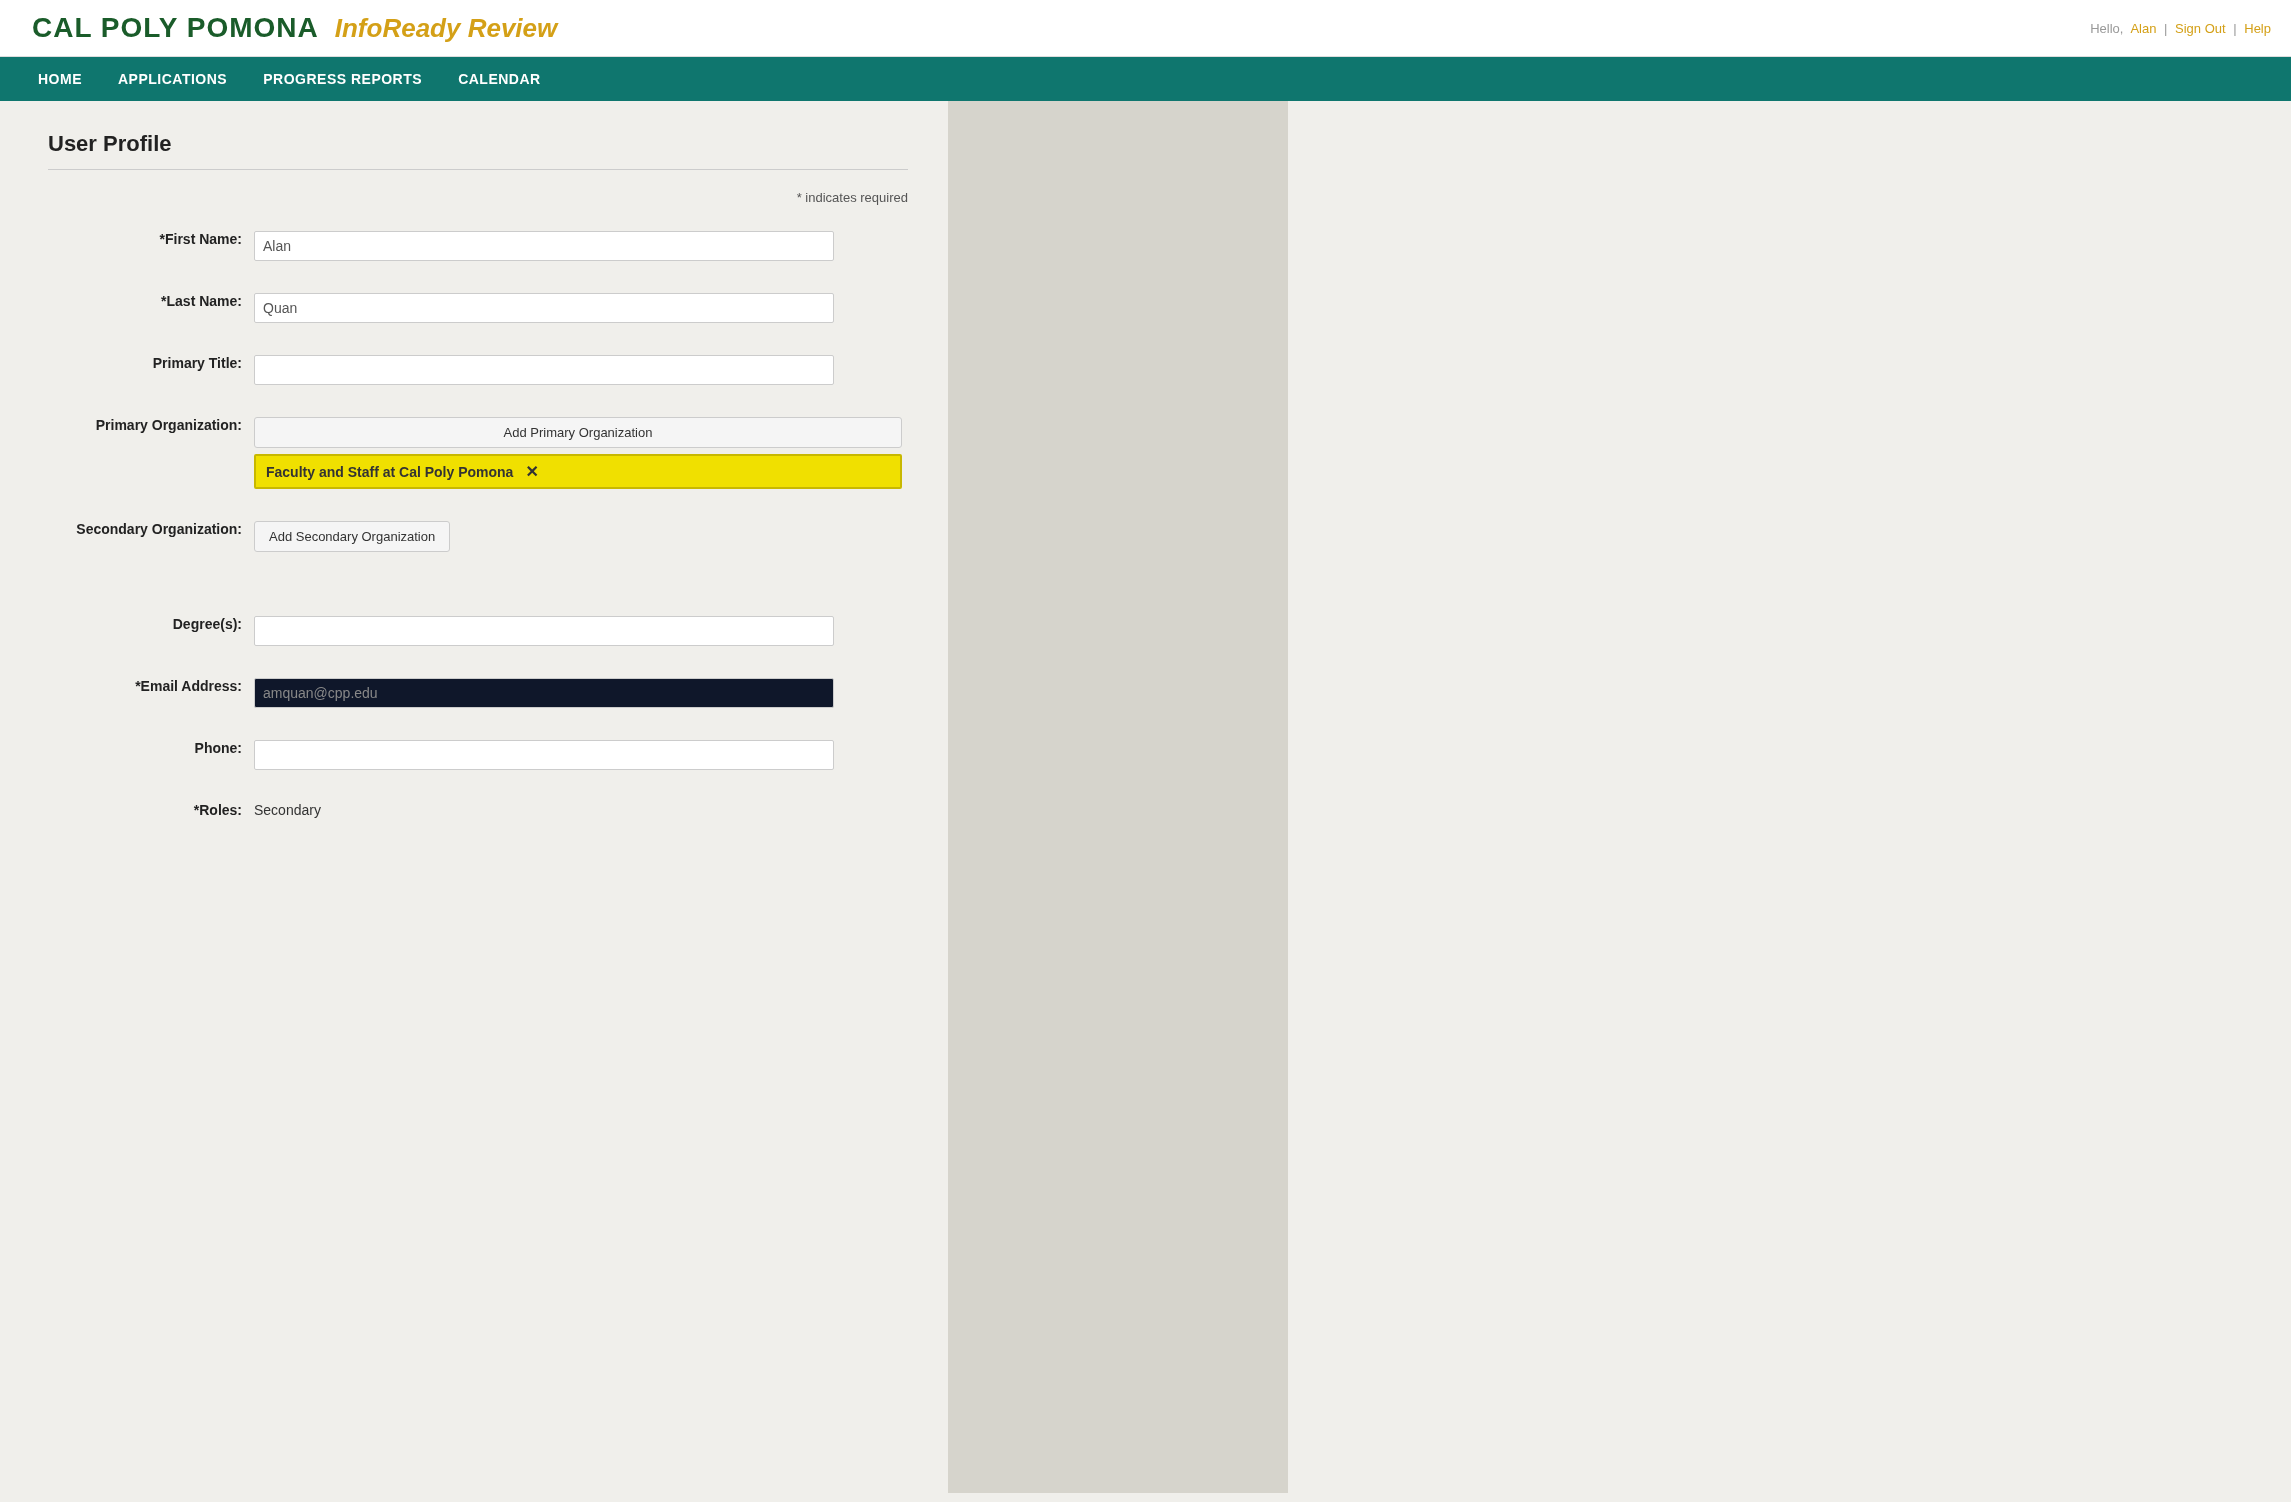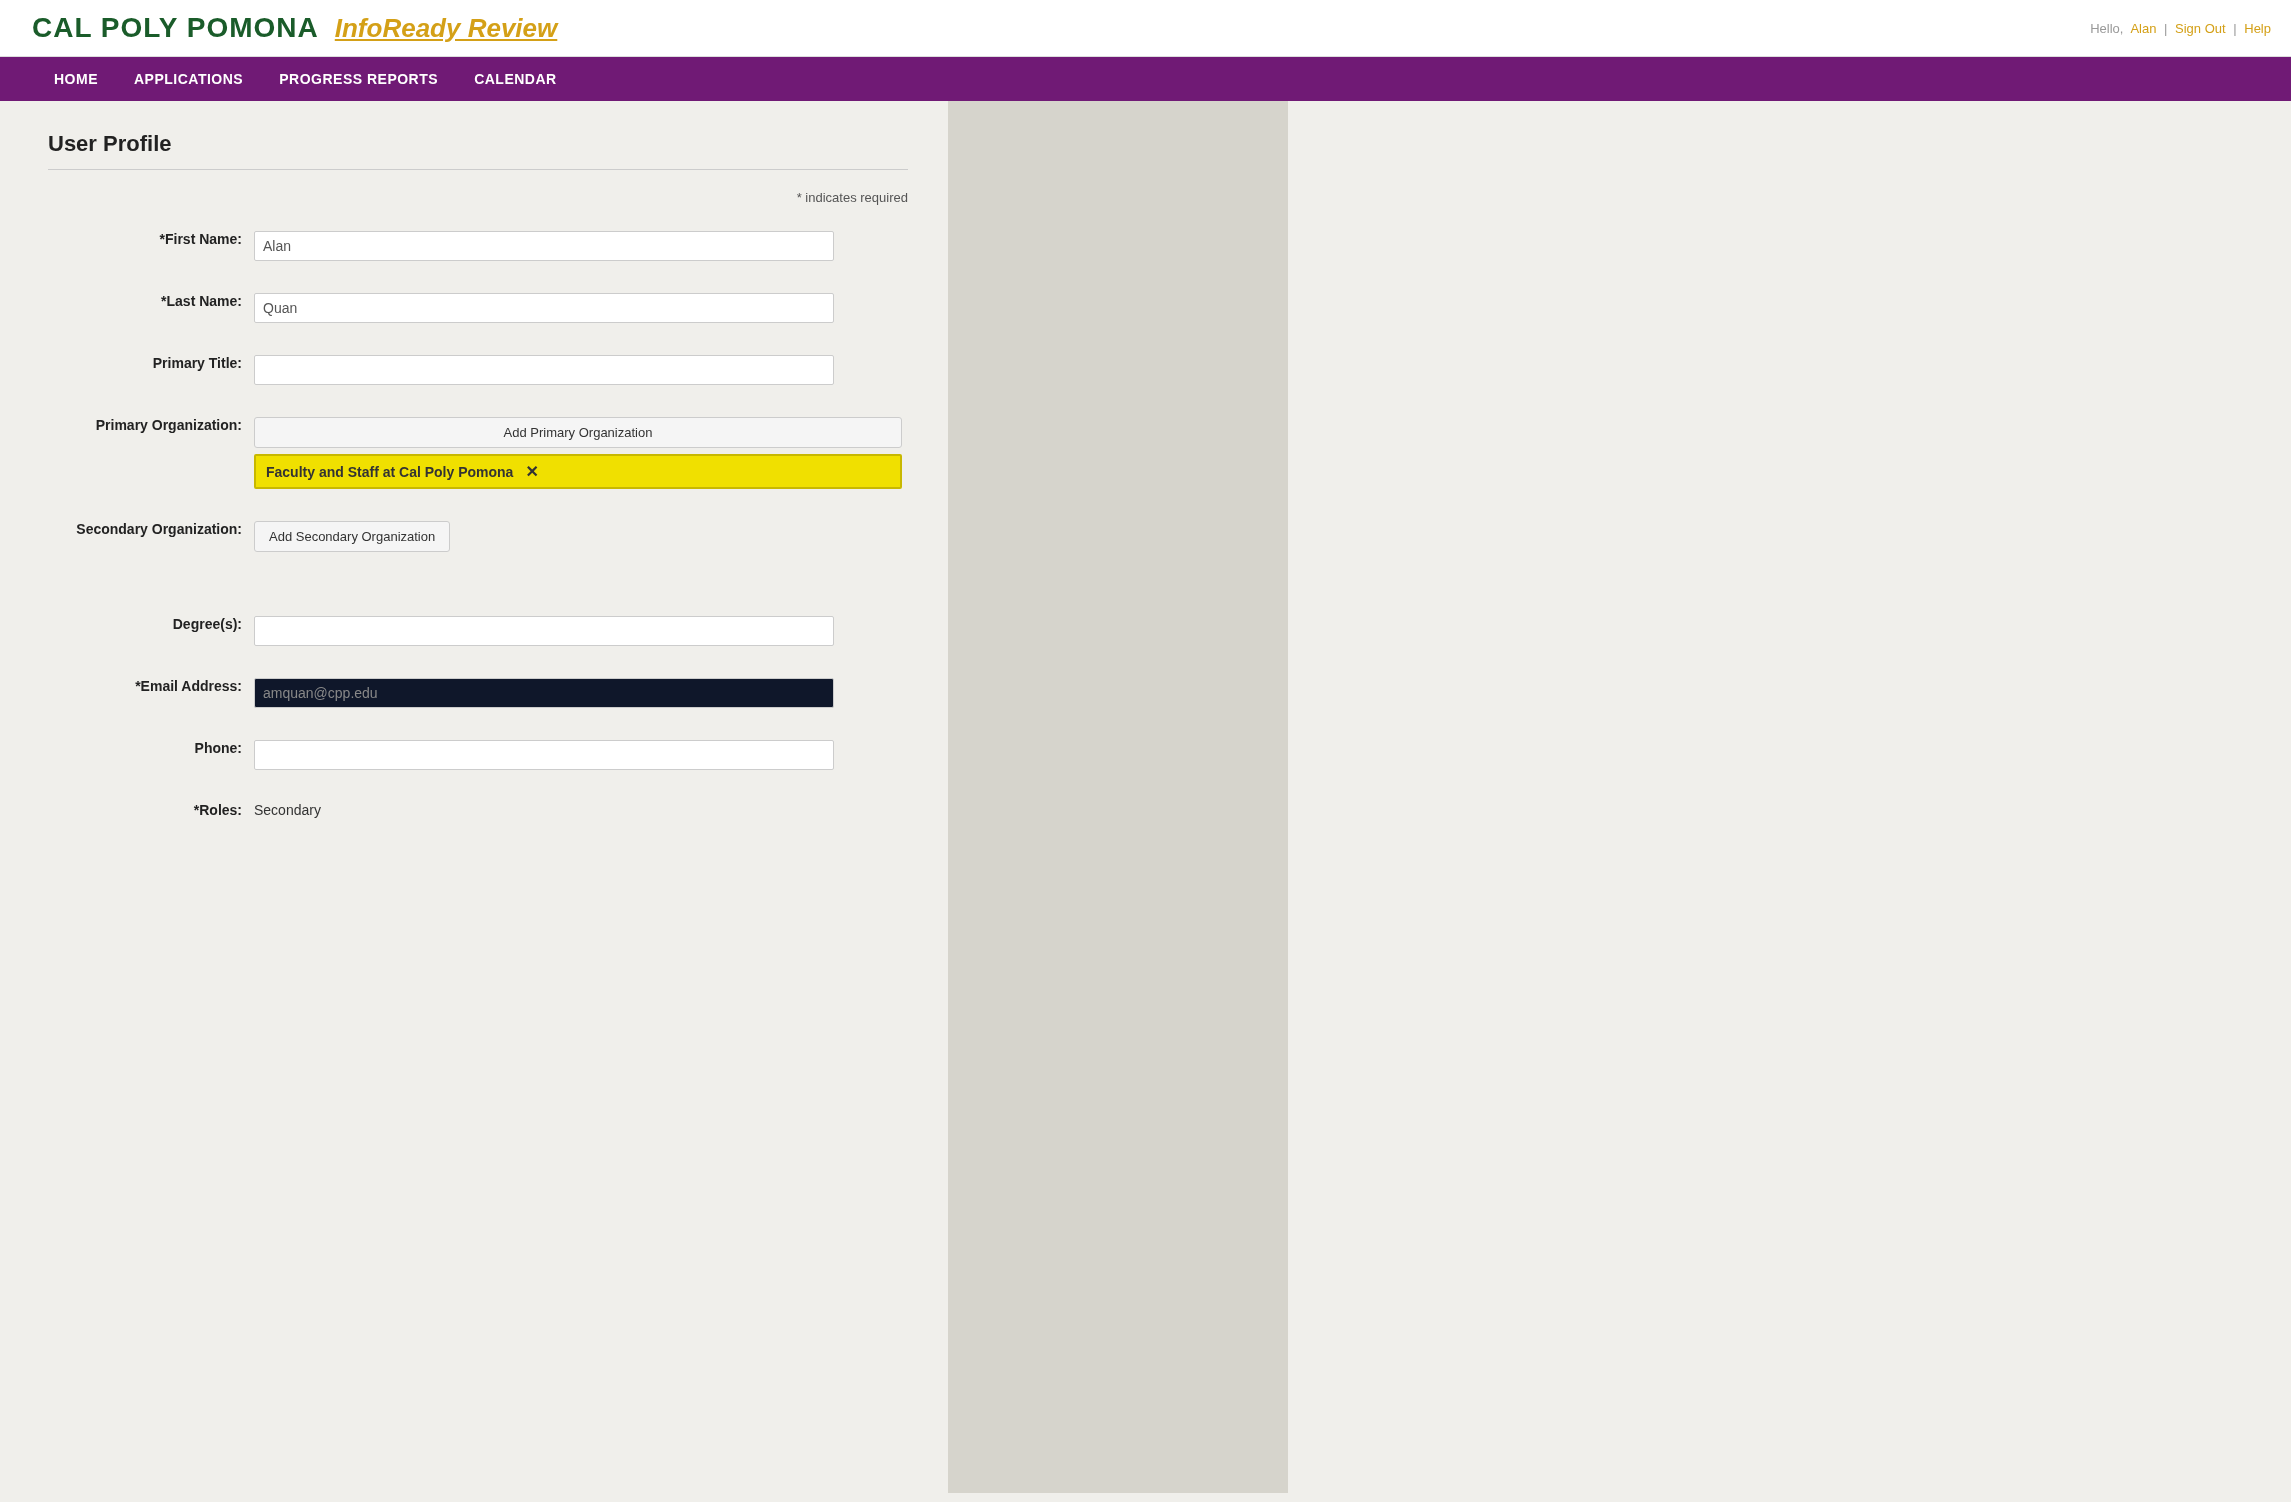--- a/index.html
+++ b/index.html
@@ -37,43 +37,42 @@
       font-weight: 900;
       font-family: Arial, sans-serif;
       letter-spacing: 1px;
     }
 
     .app-title {
       color: #d4a017;
       font-size: 26px;
       font-weight: bold;
       font-style: italic;
-      text-decoration: underline;
     }
 
     .header-right {
       font-size: 13px;
       color: #555;
       text-align: right;
     }
 
     .header-right a {
       color: #d4a017;
       text-decoration: none;
     }
 
     .header-right span {
       color: #999;
       margin: 0 4px;
     }
 
     
     .nav-bar {
-      background-color: #701a75;
-      padding: 0 36px;
+      background-color: #0f766e;
+      padding: 0 20px;
       display: flex;
       align-items: center;
     }
 
     .nav-item {
       color: #fff;
       font-size: 14px;
       font-weight: bold;
       padding: 14px 18px;
       cursor: pointer;

